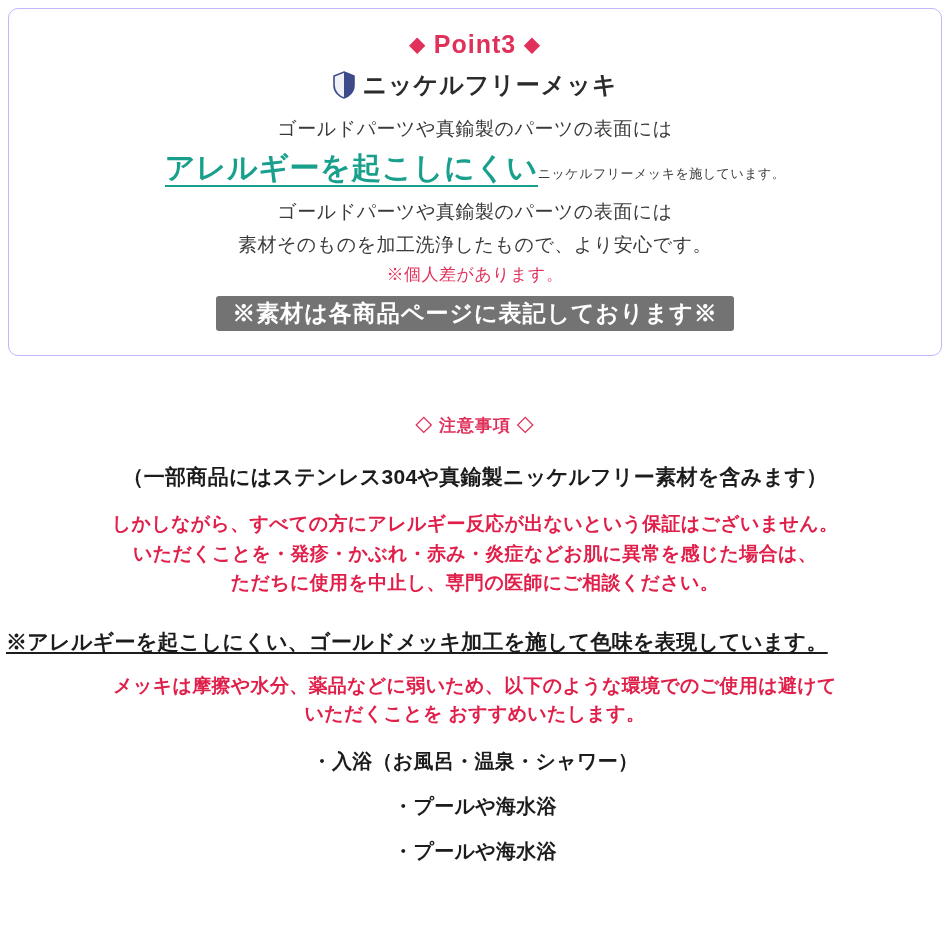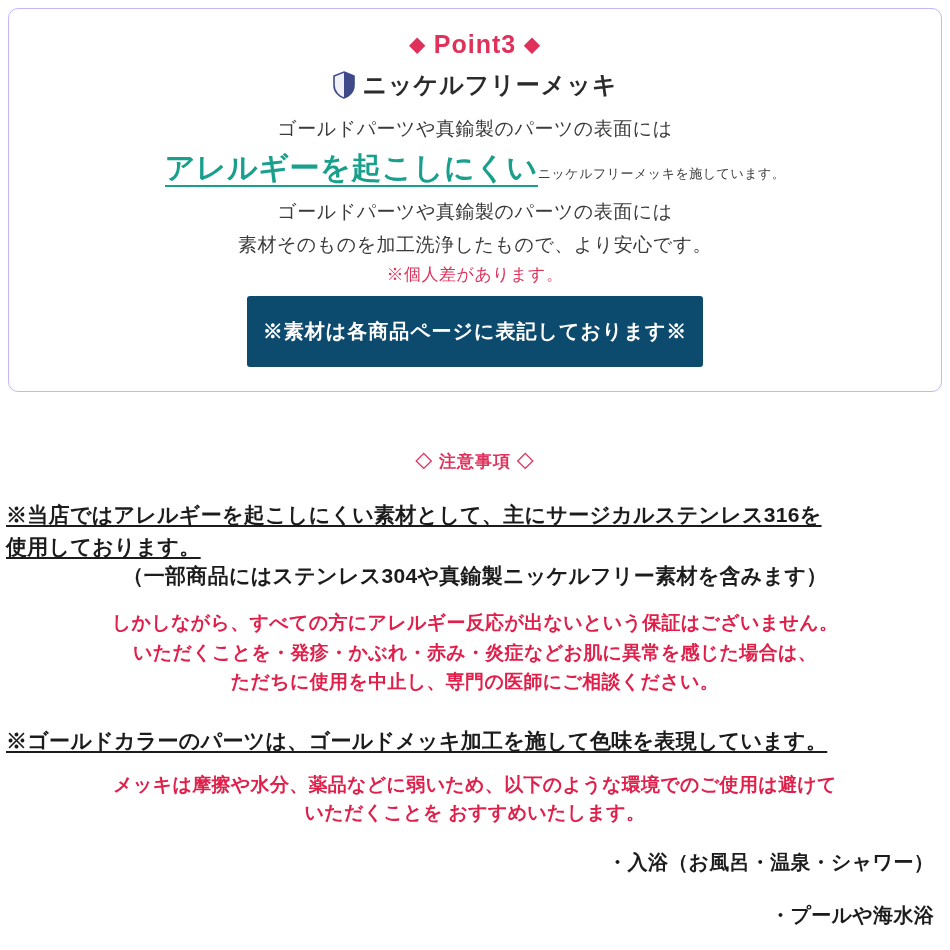--- a/index.html
+++ b/index.html
@@ -94,25 +94,25 @@
 
   .note-red {
     color: #e0315b;
     font-size: 17px;
     margin: 2px 0 10px 0;
     letter-spacing: 0.5px;
   }
 
   .ribbon {
     display: inline-block;
-    background: #0c4a6e;
+    background: #737373;
     color: #ffffff;
     font-weight: bold;
-    font-size: 20px;
-    padding: 22px 16px;
+    font-size: 23px;
+    padding: 2px 16px;
     border-radius: 3px;
     letter-spacing: 1px;
   }
 
   
   .notice {
     margin-top: 58px;
     text-align: center;
   }
   .notice-title {
@@ -178,21 +178,21 @@
   }
 
   .bullets {
     margin-top: 14px;
     color: #1c1c1c;
     font-weight: bold;
     font-size: 20px;
     line-height: 1.85;
     letter-spacing: 0.3px;
   }
-  .bullets div { margin: 16px; text-align: right; }
+  .bullets div { margin: 8px; }
 </style>
 </head>
 <body>
 
 <div class="page">
 
   <section class="point-card">
 
     <div class="point-title">
       <span class="diamond">◆</span><span>Point3</span><span class="diamond">◆</span>
@@ -220,35 +220,31 @@
 
     <p class="note-red">※個人差があります。</p>
 
     <div class="ribbon">※素材は各商品ページに表記しております※</div>
   </section>
 
   <section class="notice">
 
     <div class="notice-title">◇ 注意事項 ◇</div>
 
-    <div class="notice-main">
-      <span class="u">※当店ではアレルギーを起こしにくい素材として、主にサージカルステンレス316を</span><br>
-      <span class="u">使用しております。</span>
-    </div>
 
     <div class="notice-sub">（一部商品にはステンレス304や真鍮製ニッケルフリー素材を含みます）</div>
 
     <div class="notice-red-block">
       <div>しかしながら、すべての方にアレルギー反応が出ないという保証はございません。</div>
       <div>いただくことを・発疹・かぶれ・赤み・炎症などお肌に異常を感じた場合は、</div>
       <div>ただちに使用を中止し、専門の医師にご相談ください。</div>
     </div>
 
     <div class="notice-main2">
-      <span class="u">※ゴールドカラーのパーツは、ゴールドメッキ加工を施して色味を表現しています。</span>
+      <span class="u">※アレルギーを起こしにくい、ゴールドメッキ加工を施して色味を表現しています。</span>
     </div>
 
     <div class="notice-red-block2">
       <div>メッキは摩擦や水分、薬品などに弱いため、以下のような環境でのご使用は避けて</div>
       <div>いただくことを おすすめいたします。</div>
     </div>
 
     <div class="bullets">
       <div>・入浴（お風呂・温泉・シャワー）</div>
       <div>・プールや海水浴</div>

